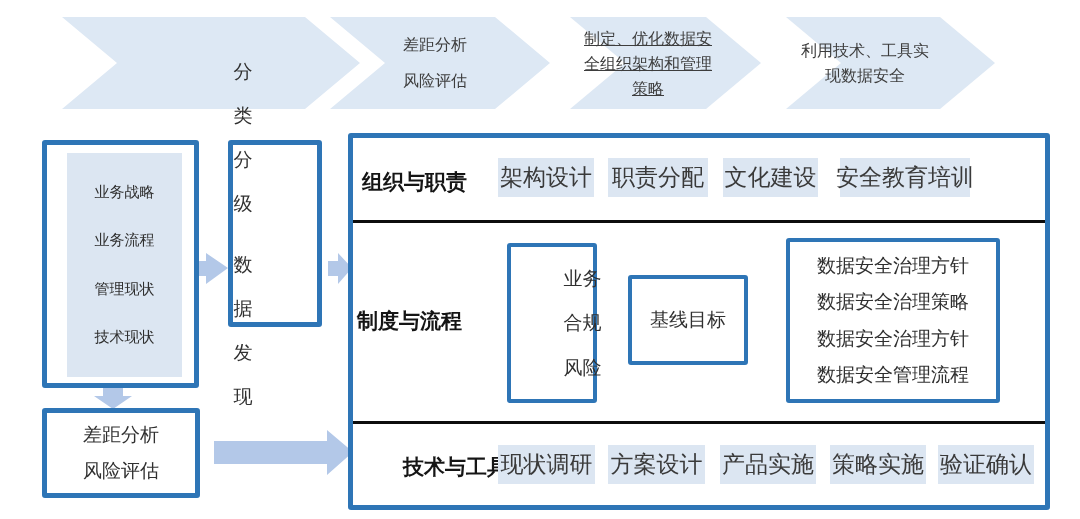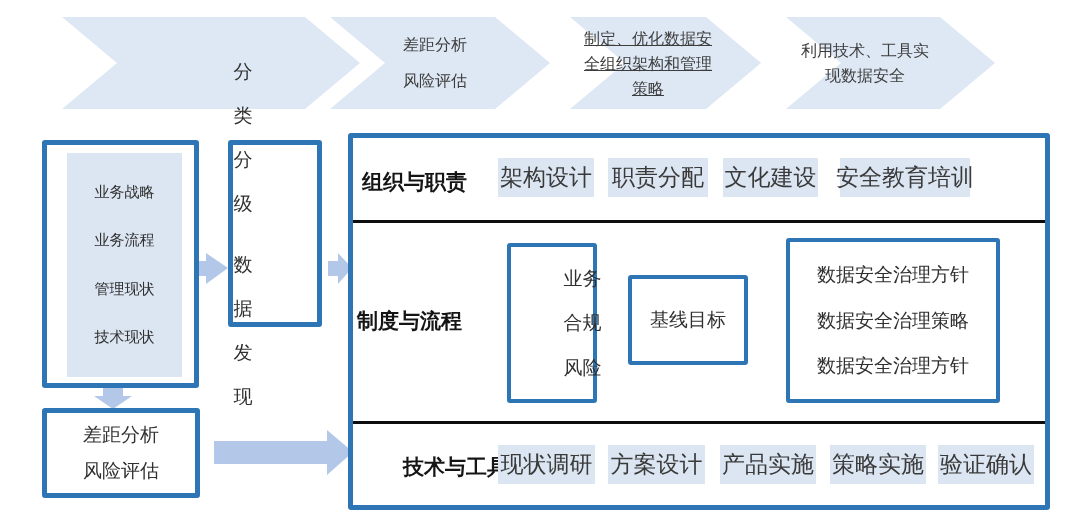--- a/index.html
+++ b/index.html
@@ -147,20 +147,21 @@
   </div>
 
   <div class="bbox thin" style="left:628px;top:275px;width:120px;height:90px;"></div>
   <div class="center-text" style="left:632px;top:279px;width:112px;height:82px;">基线目标</div>
 
   <div class="bbox thin" style="left:786px;top:238px;width:214px;height:165px;"></div>
   <div class="stack" style="left:790px;top:242px;width:206px;height:157px;">
     <div>数据安全治理方针</div>
     <div>数据安全治理策略</div>
     <div>数据安全治理方针</div>
+    <div>数据安全管理流程</div>
   </div>
 
   <div class="row-label" style="left:363px;top:453px;margin-left:40px;">技术与工具</div>
   <div class="chip" style="left:498px;top:445px;width:97px;">现状调研</div>
   <div class="chip" style="left:608px;top:445px;width:97px;">方案设计</div>
   <div class="chip" style="left:720px;top:445px;width:96px;">产品实施</div>
   <div class="chip" style="left:830px;top:445px;width:96px;">策略实施</div>
   <div class="chip" style="left:938px;top:445px;width:96px;">验证确认</div>
 
 </div>

